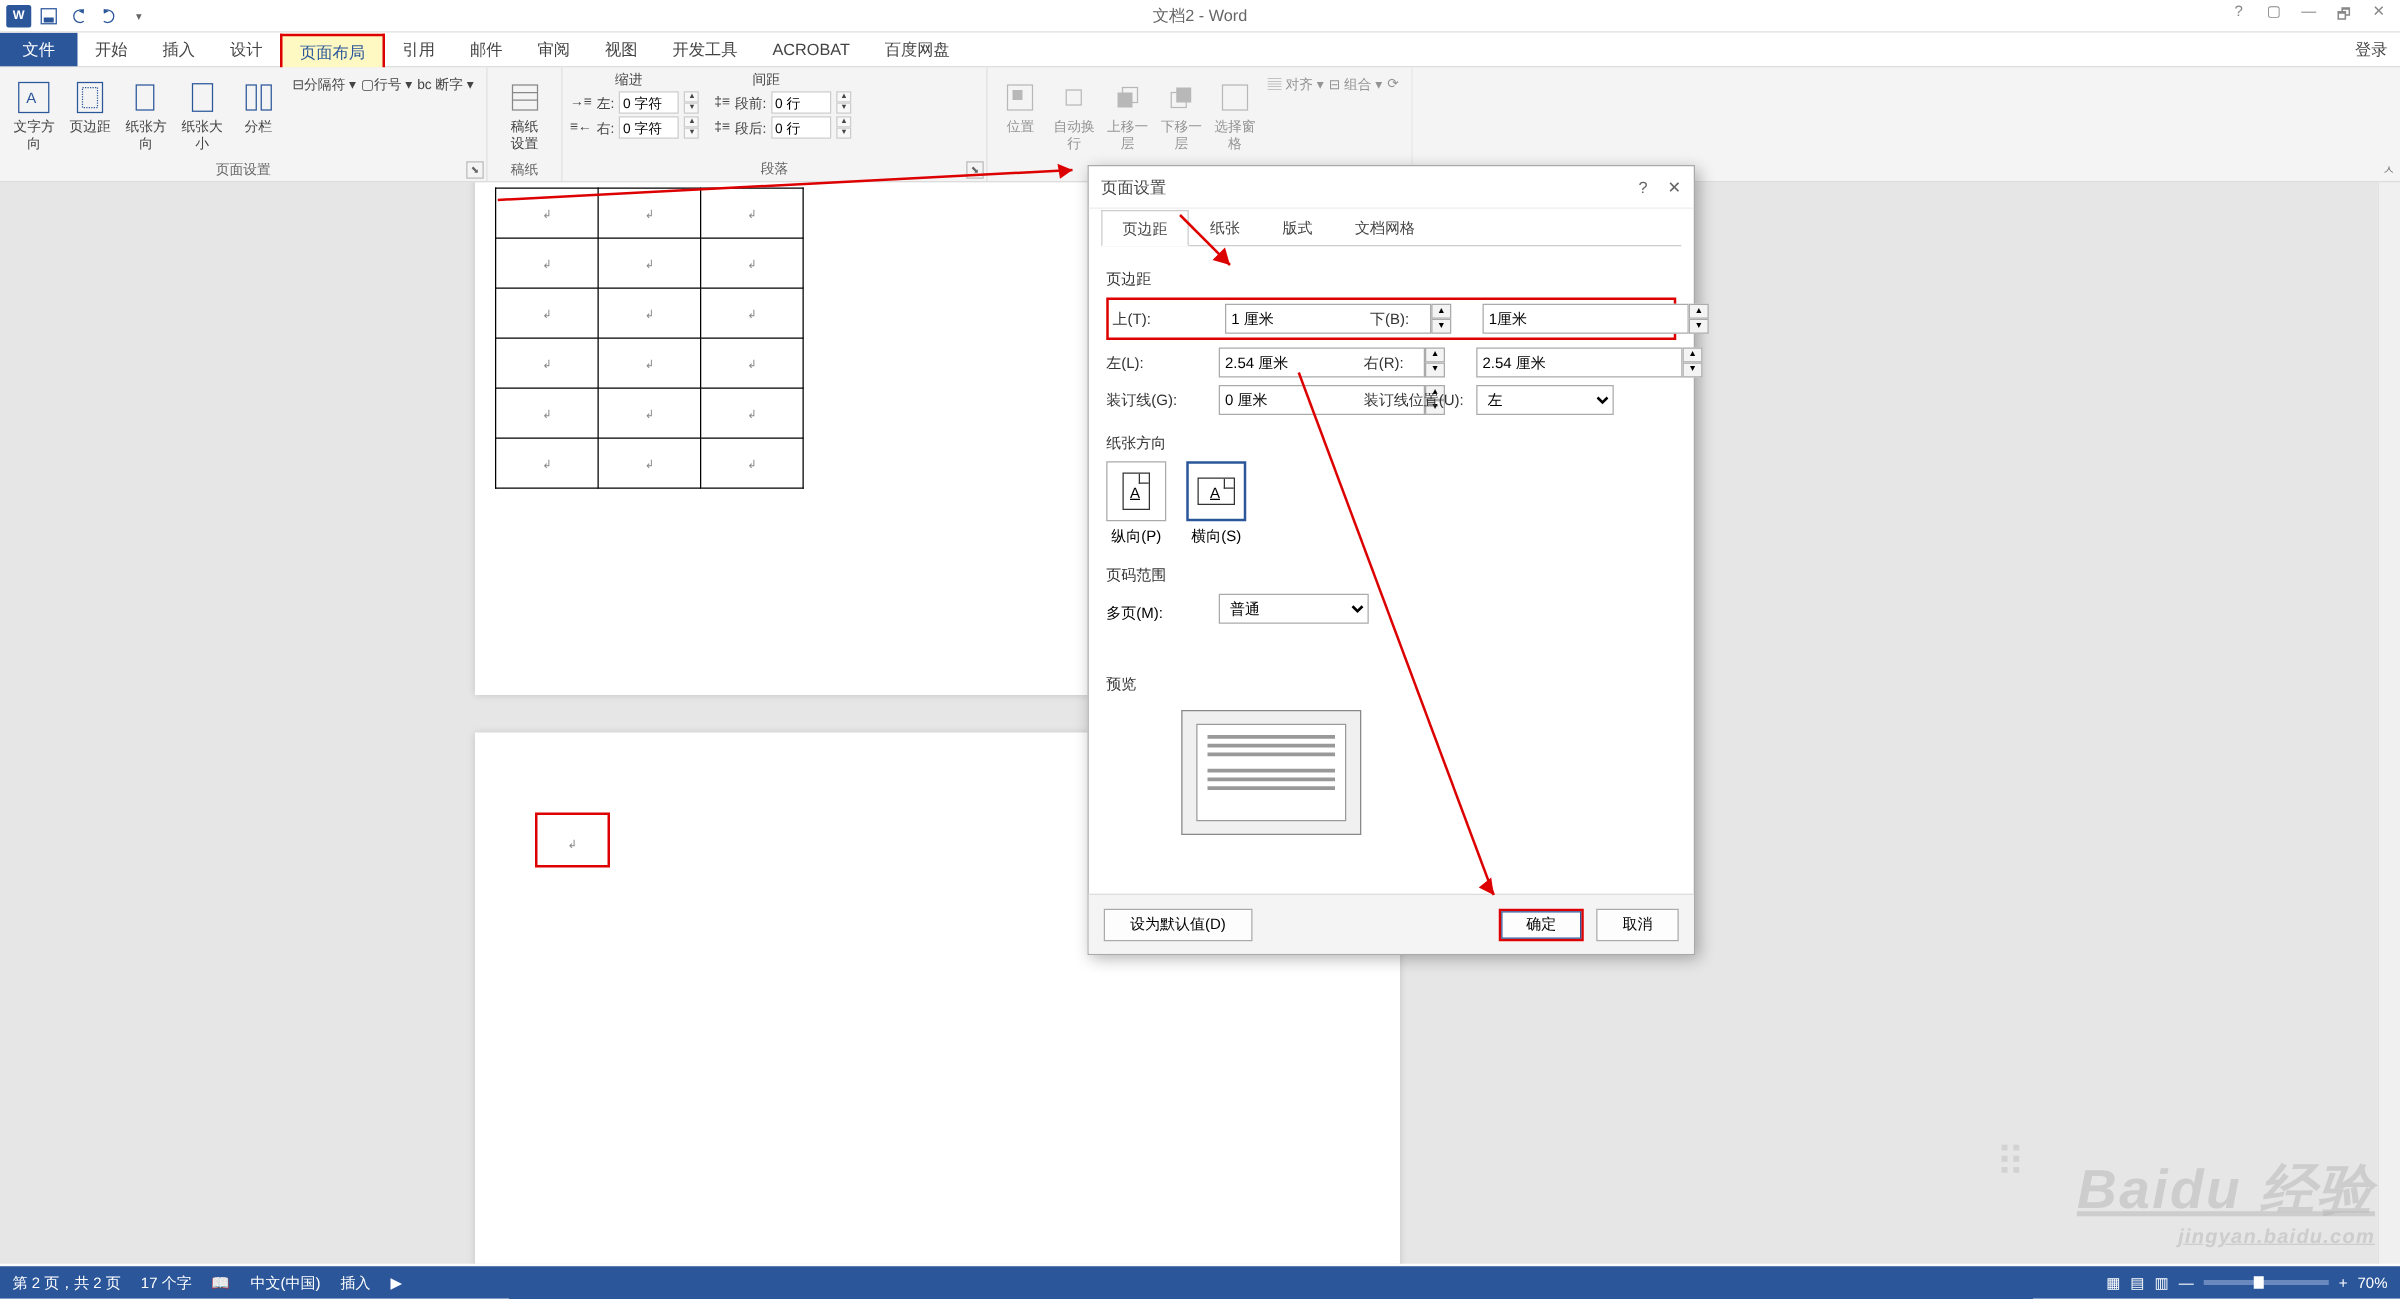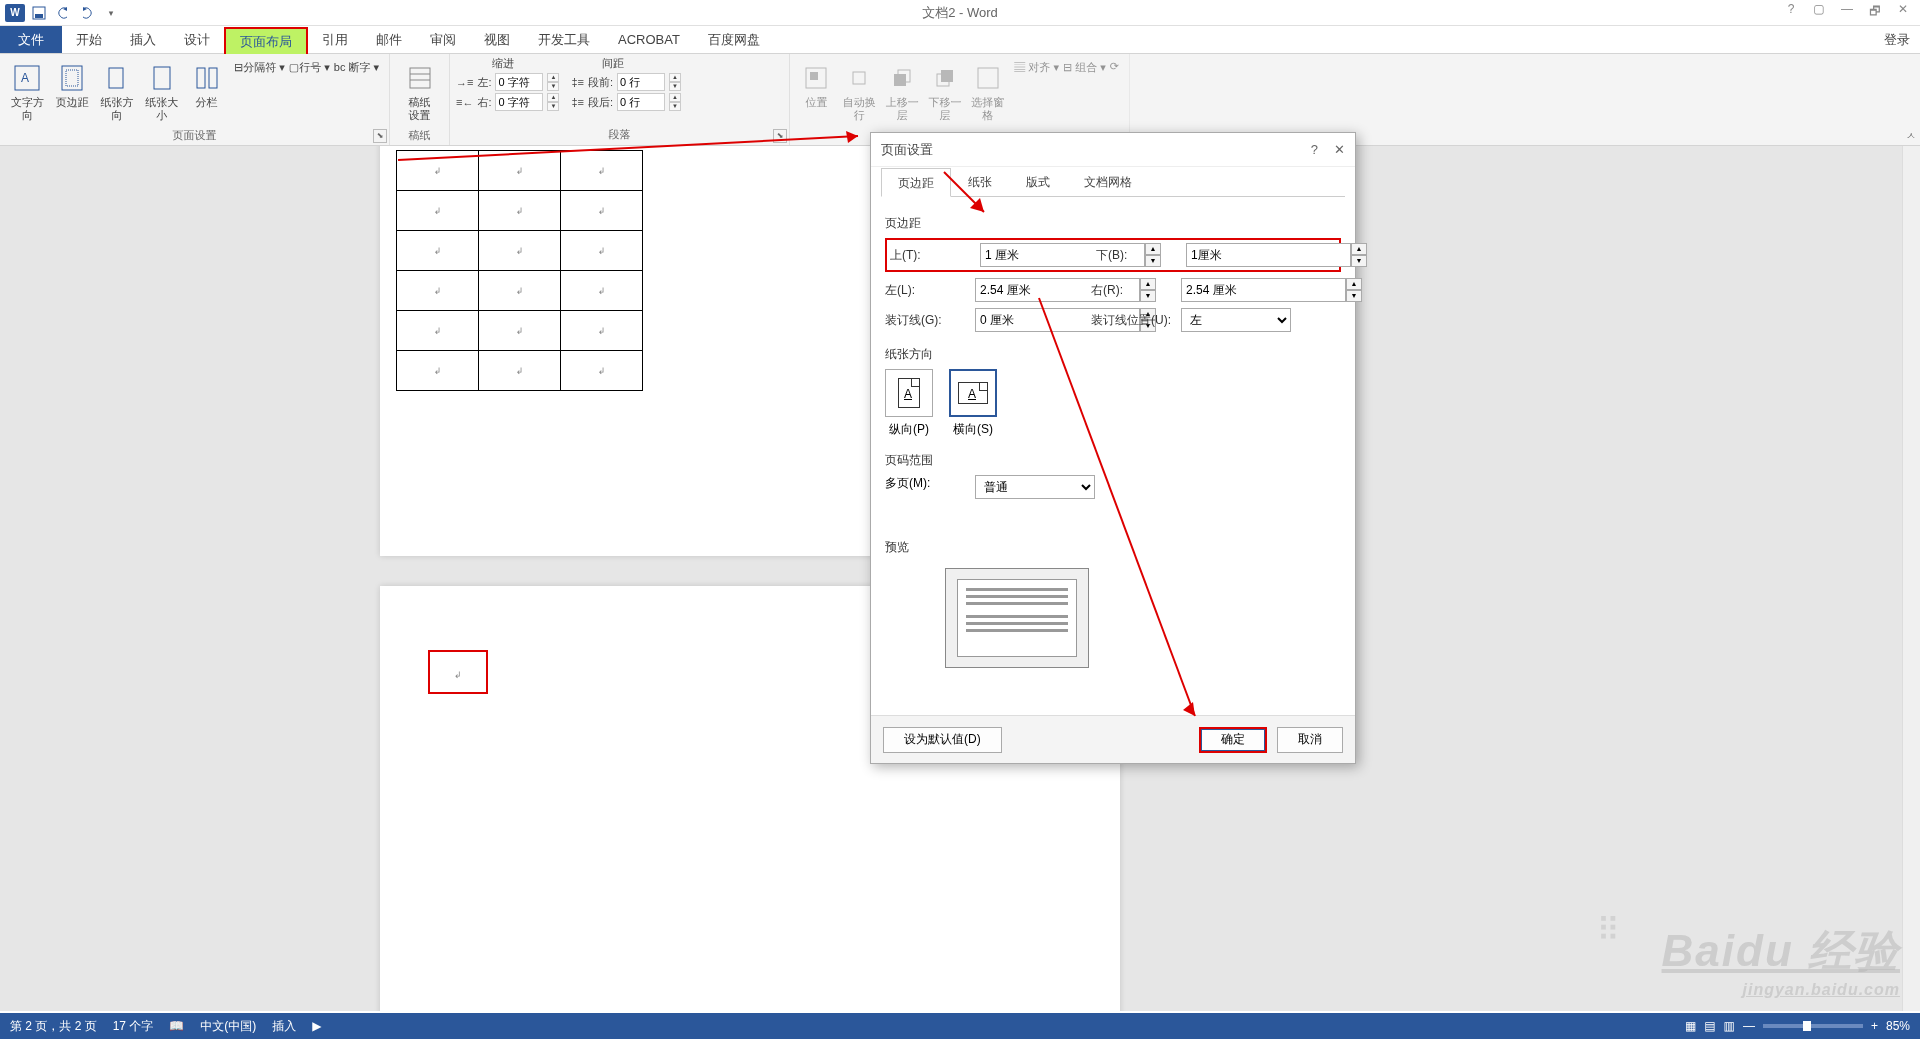--- a/index.html
+++ b/index.html
@@ -11,21 +11,21 @@
 .qat-icon { width: 22px; height: 22px; display: flex; align-items: center; justify-content: center; cursor: pointer; }
 .word-logo { width: 20px; height: 18px; background: #2b579a; color: #fff; font-size: 10px; font-weight: bold; display: flex; align-items: center; justify-content: center; border-radius: 2px; }
 .titlebar .title { position: absolute; left: 50%; transform: translateX(-50%); color: #666; font-size: 13px; }
 .titlebar .win-controls { margin-left: auto; display: flex; gap: 10px; padding-right: 8px; color: #888; }
 .win-btn { cursor: pointer; width: 18px; text-align: center; }
 
 
 .ribbon-tabs { height: 28px; background: #fff; display: flex; align-items: stretch; border-bottom: 1px solid #d4d4d4; }
 .file-tab { background: #2b579a; color: #fff; padding: 0 18px; display: flex; align-items: center; font-size: 13px; cursor: pointer; }
 .tab { padding: 0 14px; display: flex; align-items: center; font-size: 13px; color: #444; cursor: pointer; }
-.tab.active { border: 2px solid #d00; border-bottom: none; background: #bef264; position: relative; top: 1px; color: #2b579a; }
+.tab.active { border: 2px solid #d00; border-bottom: none; background: #fef9c3; position: relative; top: 1px; color: #2b579a; }
 .login-tab { margin-left: auto; padding-right: 10px; display: flex; align-items: center; font-size: 13px; color: #444; }
 
 
 .ribbon { height: 92px; background: #f4f4f4; border-bottom: 1px solid #d4d4d4; display: flex; position: relative; }
 .ribbon-group { border-right: 1px solid #e0e0e0; display: flex; flex-direction: column; position: relative; }
 .group-body { flex: 1; display: flex; align-items: flex-start; padding: 4px 6px; gap: 2px; }
 .group-label { text-align: center; font-size: 11px; color: #666; padding: 2px 0 3px; position: relative; }
 .big-btn { display: flex; flex-direction: column; align-items: center; width: 48px; cursor: pointer; gap: 2px; padding-top: 4px; }
 .big-btn .icon-box { width: 32px; height: 32px; display: flex; align-items: center; justify-content: center; }
 .big-btn .btn-label { font-size: 11px; color: #444; text-align: center; line-height: 1.2; }
@@ -497,21 +497,21 @@
             <div class="orient-paper" style="width:30px;height:22px">
               <div class="fold"></div>
               <span style="position:absolute;top:4px;left:9px;font-size:12px;text-decoration:underline">A</span>
             </div>
           </div>
         <div style="font-size:12px">横向(S)</div>
       </div>
     </div>
 
     <div class="section-title" style="margin-top:14px">页码范围</div>
-    <div style="display:flex;align-items:flex-start;gap:20px;margin-top:6px">
+    <div style="display:flex;align-items:flex-end;gap:20px;margin-top:6px">
       <div style="font-size:12px;width:70px">多页(M):</div>
       <select class="select-input"><option>普通</option></select>
     </div>
 
     <div class="section-title" style="margin-top:40px">预览</div>
     <div class="preview-box">
       <div class="preview-inner">
         <div class="preview-line"></div>
           <div class="preview-line"></div>
           <div class="preview-line"></div>
@@ -557,21 +557,21 @@
   <span>▶</span>
   <div class="right">
     <span>▦</span>
     <span>▤</span>
     <span>▥</span>
     <span>—</span>
     <div class="zoom-slider">
         <div class="zoom-thumb"></div>
       </div>
     <span>+</span>
-    <span>85%</span>
+    <span>70%</span>
   </div>
 </div>
 
 <div class="paw">⠿</div>
 <div class="watermark">
   <span>Baidu 经验</span>
   <span class="sub">jingyan.baidu.com</span>
 </div>
 
 </body></html>

